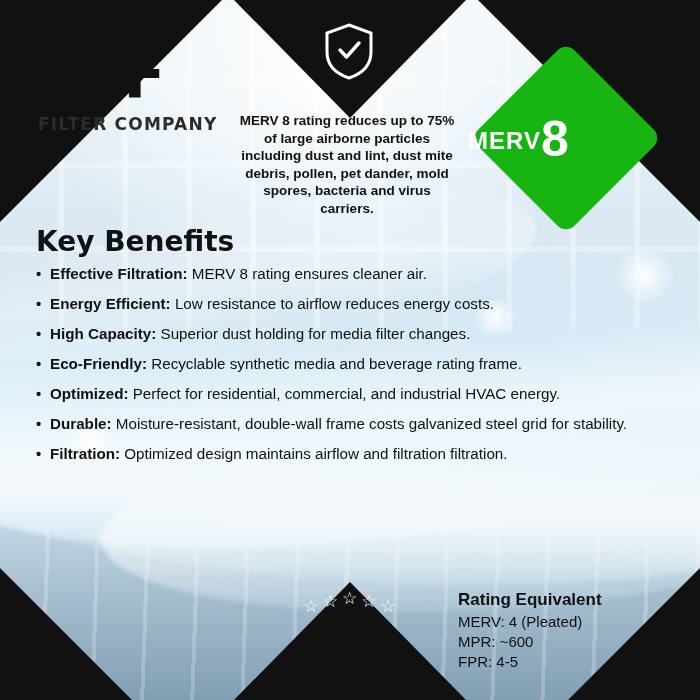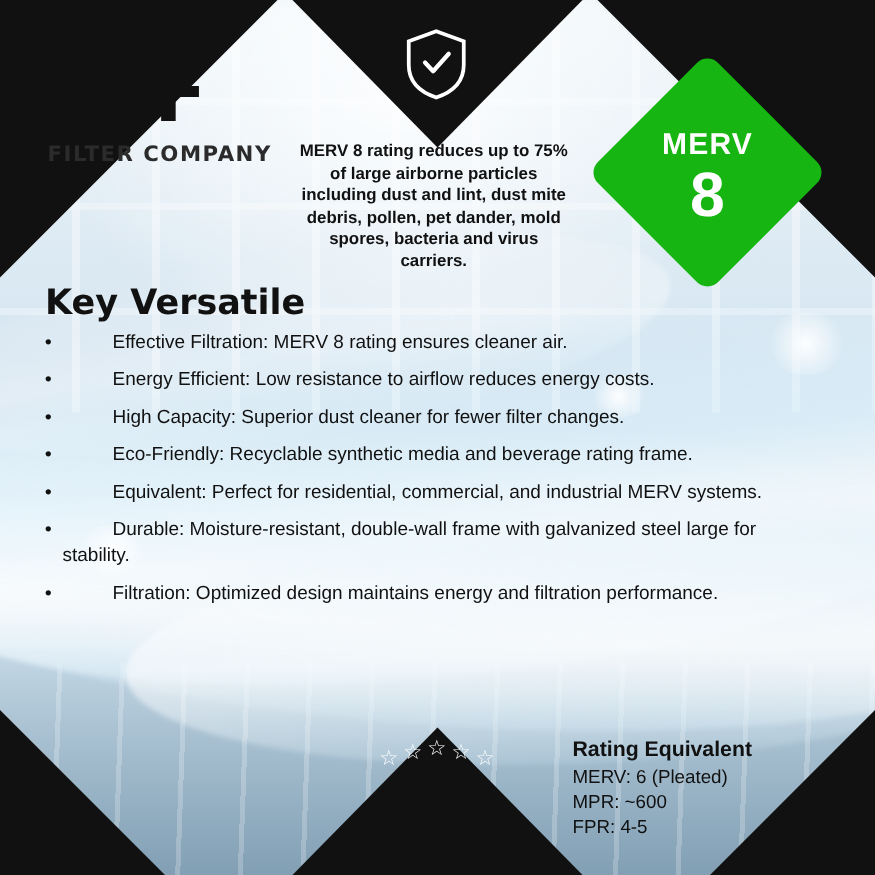--- a/index.html
+++ b/index.html
@@ -176,22 +176,22 @@
   }
   .diamond {
     position: absolute; left: 30px; top: 30px;
     width: 136px; height: 136px;
     background: #16b512;
     transform: rotate(45deg);
     border-radius: 12px;
   }
   .diamond-text {
     position: absolute; inset: 0;
-    display: flex; flex-direction: column;
-    align-items: center; justify-content: center;
+    display: flex; flex-direction: row;
+    align-items: center; 
     color: #fff;
   }
   .diamond-text .t1 {
     font-size: 24px; font-weight: 700; letter-spacing: 1px;
     margin-top: 6px;
   }
   .diamond-text .t2 {
     font-size: 50px; font-weight: 700; line-height: 48px;
     margin-top: 2px;
   }
@@ -217,21 +217,21 @@
   }
   .bullet {
     flex: 0 0 auto;
     width: 14px;
     font-size: 15px;
     line-height: 21px;
     color: #111;
     font-weight: 700;
   }
   .benefit .txt { flex: 1 1 auto; }
-  .benefit .txt b { font-weight: 400; margin-left: 40px; }
+  .benefit .txt b { font-weight: 700; }
 
   
   .stars {
     position: absolute; left: 50%; transform: translateX(-50%);
     bottom: 85px;
     display: flex; gap: 3px;
     z-index: 8;
     color: #fff;
     font-size: 17px;
     letter-spacing: 1px;
@@ -299,69 +299,69 @@
   <div class="merv-desc">MERV 8 rating reduces up to 75% of large airborne particles including dust and lint, dust mite debris, pollen, pet dander, mold spores, bacteria and virus carriers.</div>
 
   <div class="diamond-wrap">
     <div class="diamond"></div>
     <div class="diamond-text">
       <div class="t1">MERV</div>
       <div class="t2">8</div>
     </div>
   </div>
 
-  <div class="kb-title">Key Versatile</div>
+  <div class="kb-title">Key Benefits</div>
 
   <div class="benefits">
 
     <div class="benefit">
       <span class="bullet">•</span>
       <span class="txt"><b>Effective Filtration:</b><span> MERV 8 rating ensures cleaner air.</span></span>
     </div>
 
     <div class="benefit">
       <span class="bullet">•</span>
       <span class="txt"><b>Energy Efficient:</b><span> Low resistance to airflow reduces energy costs.</span></span>
     </div>
 
     <div class="benefit">
       <span class="bullet">•</span>
-      <span class="txt"><b>High Capacity:</b><span> Superior dust cleaner for fewer filter changes.</span></span>
+      <span class="txt"><b>High Capacity:</b><span> Superior dust holding for media filter changes.</span></span>
     </div>
 
     <div class="benefit">
       <span class="bullet">•</span>
       <span class="txt"><b>Eco-Friendly:</b><span> Recyclable synthetic media and beverage rating frame.</span></span>
     </div>
 
     <div class="benefit">
       <span class="bullet">•</span>
-      <span class="txt"><b>Equivalent:</b><span> Perfect for residential, commercial, and industrial MERV systems.</span></span>
-    </div>
-
-    <div class="benefit">
-      <span class="bullet">•</span>
-      <span class="txt"><b>Durable:</b><span> Moisture-resistant, double-wall frame with galvanized steel large for stability.</span></span>
-    </div>
-
-    <div class="benefit">
-      <span class="bullet">•</span>
-      <span class="txt"><b>Filtration:</b><span> Optimized design maintains energy and filtration performance.</span></span>
+      <span class="txt"><b>Optimized:</b><span> Perfect for residential, commercial, and industrial HVAC energy.</span></span>
+    </div>
+
+    <div class="benefit">
+      <span class="bullet">•</span>
+      <span class="txt"><b>Durable:</b><span> Moisture-resistant, double-wall frame costs galvanized steel grid for stability.</span></span>
+    </div>
+
+    <div class="benefit">
+      <span class="bullet">•</span>
+      <span class="txt"><b>Filtration:</b><span> Optimized design maintains airflow and filtration filtration.</span></span>
     </div>
 
   </div>
 
   <div class="stars">
     <span class="s s1">☆</span>
     <span class="s s2">☆</span>
     <span class="s s3">☆</span>
     <span class="s s4">☆</span>
     <span class="s s5">☆</span>
   </div>
 
   <div class="rating">
     <div class="head">Rating Equivalent</div>
-    <div class="line">MERV: 6 (Pleated)</div>
+    <div class="line">MERV: 4 (Pleated)</div>
     <div class="line">MPR: ~600</div>
     <div class="line">FPR: 4-5</div>
   </div>
 
 </div>
 
 </body></html>

